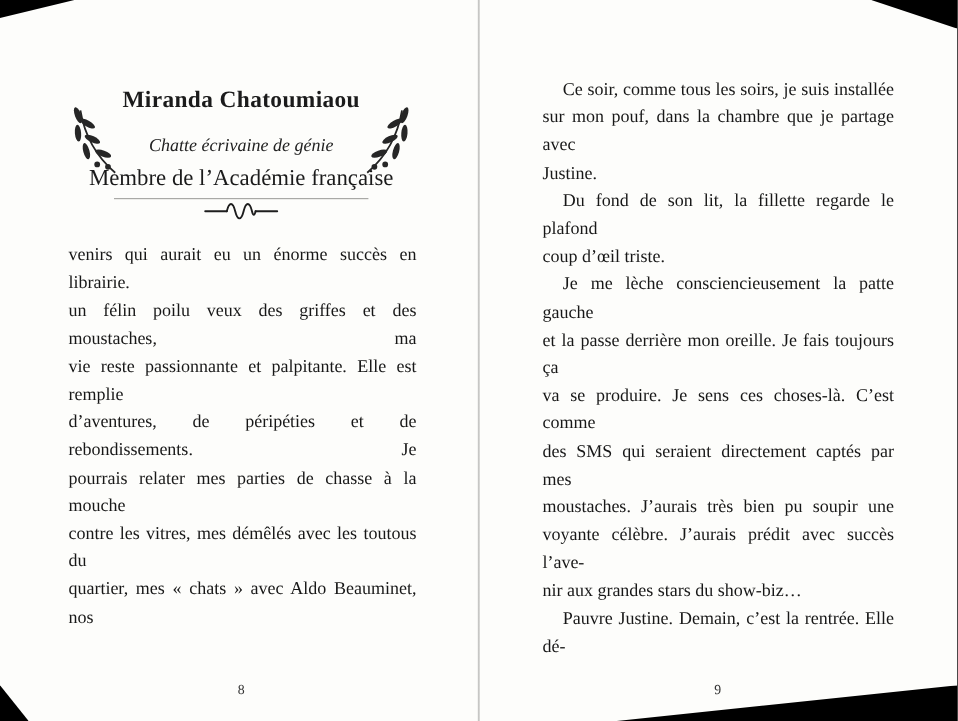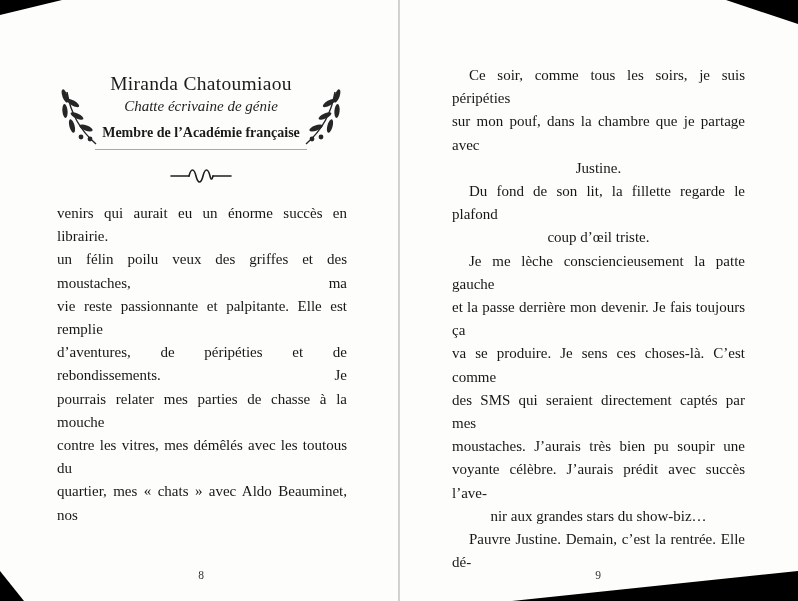--- a/index.html
+++ b/index.html
@@ -10,35 +10,35 @@
           background:linear-gradient(to right,#e4e4e2,#bdbdbb,#e9e9e7);}
   
   .corner{position:absolute;background:#000;}
   .c-tl{left:0;top:0;width:62px;height:15px;clip-path:polygon(0 0,100% 0,0 100%);}
   .c-tr{right:0;top:0;width:72px;height:24px;clip-path:polygon(0 0,100% 0,100% 100%);}
   .c-bl{left:0;bottom:0;width:24px;height:30px;clip-path:polygon(0 0,0 100%,100% 100%);}
   .c-br{right:0;bottom:0;width:286px;height:30px;clip-path:polygon(0 100%,100% 0,100% 100%);}
 
   
   .chap-head{position:absolute;left:40px;top:72px;width:322px;text-align:center;}
-  .chap-title{font-size:19.5px;font-weight:400;letter-spacing:.3px;line-height:24px;}
-  .chap-sub{font-size:15px;font-style:italic;margin-top:0;line-height:20px;color:#222;}
-  .chap-aff{font-size:14px;font-weight:700;margin-top:8px;line-height:18px;}
+  .chap-title{font-size:19.5px;font-weight:700;letter-spacing:.3px;line-height:24px;}
+  .chap-sub{font-size:15px;font-style:italic;margin-top:16px;line-height:20px;color:#222;}
+  .chap-aff{font-size:19px;font-weight:400;margin-top:8px;line-height:18px;}
   .aff-rule{margin:7px auto 0 auto;width:212px;height:1px;background:#a9a9a6;}
   .laurel{position:absolute;top:14px;width:56px;height:60px;}
   .laurel.left{left:6px;}
   .laurel.right{right:6px;transform:scaleX(-1);}
   .divider{position:absolute;left:40px;top:166px;width:322px;text-align:center;}
 
   
   .body-col{position:absolute;font-size:15px;line-height:23.2px;color:#171717;}
   #left-body{left:57px;top:202px;width:290px;}
   #right-body{left:452px;top:64px;width:293px;}
   .para{margin:0;}
-  .line{white-space:normal;text-align:center;}
+  .line{white-space:normal;}
   .line.just{text-align:justify;text-align-last:justify;}
   .line.indent{text-indent:17px;}
 
   .pagenum{position:absolute;top:569px;font-size:11.5px;color:#333;width:60px;text-align:center;}
   .pn-left{left:171px;}
   .pn-right{left:568px;}
 </style>
 </head>
 <body>
 
@@ -98,31 +98,31 @@
           <div class="line just">un félin poilu veux des griffes et des moustaches, ma</div>
           <div class="line just">vie reste passionnante et palpitante. Elle est remplie</div>
           <div class="line just">d’aventures, de péripéties et de rebondissements. Je</div>
           <div class="line just">pourrais relater mes parties de chasse à la mouche</div>
           <div class="line just">contre les vitres, mes démêlés avec les toutous du</div>
           <div class="line just">quartier, mes « chats » avec Aldo Beauminet, nos</div>
         </div>
       </div>
     <div class="body-col" id="right-body">
         <div class="para">
-          <div class="line just indent">Ce soir, comme tous les soirs, je suis péripéties</div>
+          <div class="line just indent">Ce soir, comme tous les soirs, je suis installée</div>
           <div class="line just">sur mon pouf, dans la chambre que je partage avec</div>
           <div class="line">Justine.</div>
         </div>
         <div class="para">
           <div class="line just indent">Du fond de son lit, la fillette regarde le plafond</div>
           <div class="line">coup d’œil triste.</div>
         </div>
         <div class="para">
           <div class="line just indent">Je me lèche consciencieusement la patte gauche</div>
-          <div class="line just">et la passe derrière mon devenir. Je fais toujours ça</div>
+          <div class="line just">et la passe derrière mon oreille. Je fais toujours ça</div>
           <div class="line just">va se produire. Je sens ces choses-là. C’est comme</div>
           <div class="line just">des SMS qui seraient directement captés par mes</div>
           <div class="line just">moustaches. J’aurais très bien pu soupir une</div>
           <div class="line just">voyante célèbre. J’aurais prédit avec succès l’ave-</div>
           <div class="line">nir aux grandes stars du show-biz…</div>
         </div>
         <div class="para">
           <div class="line just indent">Pauvre Justine. Demain, c’est la rentrée. Elle dé-</div>
         </div>
       </div>

